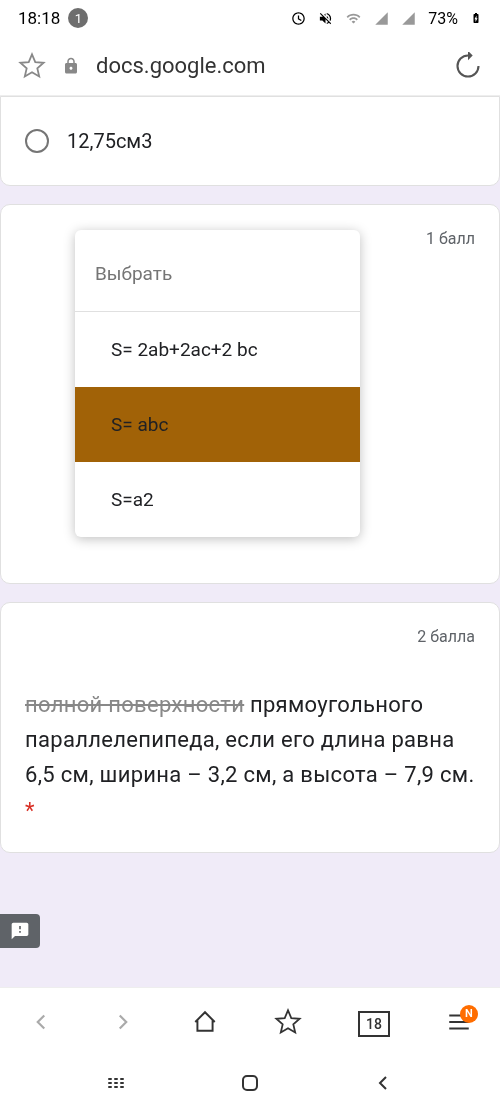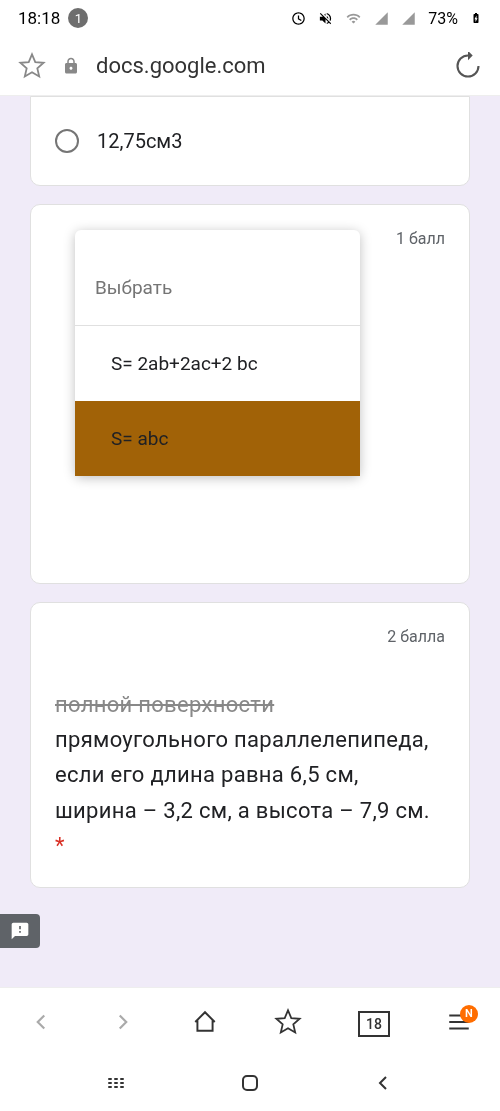--- a/index.html
+++ b/index.html
@@ -55,21 +55,21 @@
       padding: 0 18px;
       gap: 16px;
       border-bottom: 1px solid #eee;
     }
     .browser-url {
       flex: 1;
       color: #333;
       font-size: 22px;
     }
     .content {
-      padding: 0 30px;
+      padding: 0 0;
       height: calc(1111px - 36px - 60px - 72px - 52px);
       overflow: hidden;
     }
     .card {
       background: #fff;
       border-radius: 10px;
       padding: 24px;
       margin-bottom: 18px;
       border: 1px solid #e0e0e0;
     }
@@ -117,21 +117,21 @@
       position: absolute;
       top: 230px;
       left: 75px;
       width: 285px;
       background: #fff;
       border-radius: 6px;
       box-shadow: 0 2px 12px rgba(0,0,0,0.25);
       z-index: 10;
     }
     .dropdown-header {
-      padding: 46px 20px 26px;
+      padding: 32px 20px 26px;
       color: #757575;
       font-size: 19px;
       border-bottom: 1px solid #e0e0e0;
     }
     .dropdown-item {
       padding: 26px 36px;
       color: #202124;
       font-size: 19px;
     }
     .dropdown-item.selected {
@@ -282,20 +282,21 @@
         <span>прямоугольного параллелепипеда, если его длина равна 6,5 см, ширина – 3,2 см, а высота – 7,9 см.</span><span class="asterisk"> *</span>
       </div>
     </div>
   </div>
 </div>
 
 <div class="dropdown-panel">
   <div class="dropdown-header">Выбрать</div>
   <div class="dropdown-item">S= 2ab+2ac+2 bc</div>
   <div class="dropdown-item selected">S= abc</div>
+  <div class="dropdown-item">S=a2</div>
 </div>
 
 <div class="feedback-tab">
   <svg width="20" height="20" viewBox="0 0 24 24">
       <path fill="#fff" d="M20 2H4c-1.1 0-2 .9-2 2v18l4-4h14c1.1 0 2-.9 2-2V4c0-1.1-.9-2-2-2zm-7 12h-2v-2h2v2zm0-4h-2V6h2v4z"></path>
     </svg>
 </div>
 
 <div class="bottom-nav">
   <div class="nav-item">

